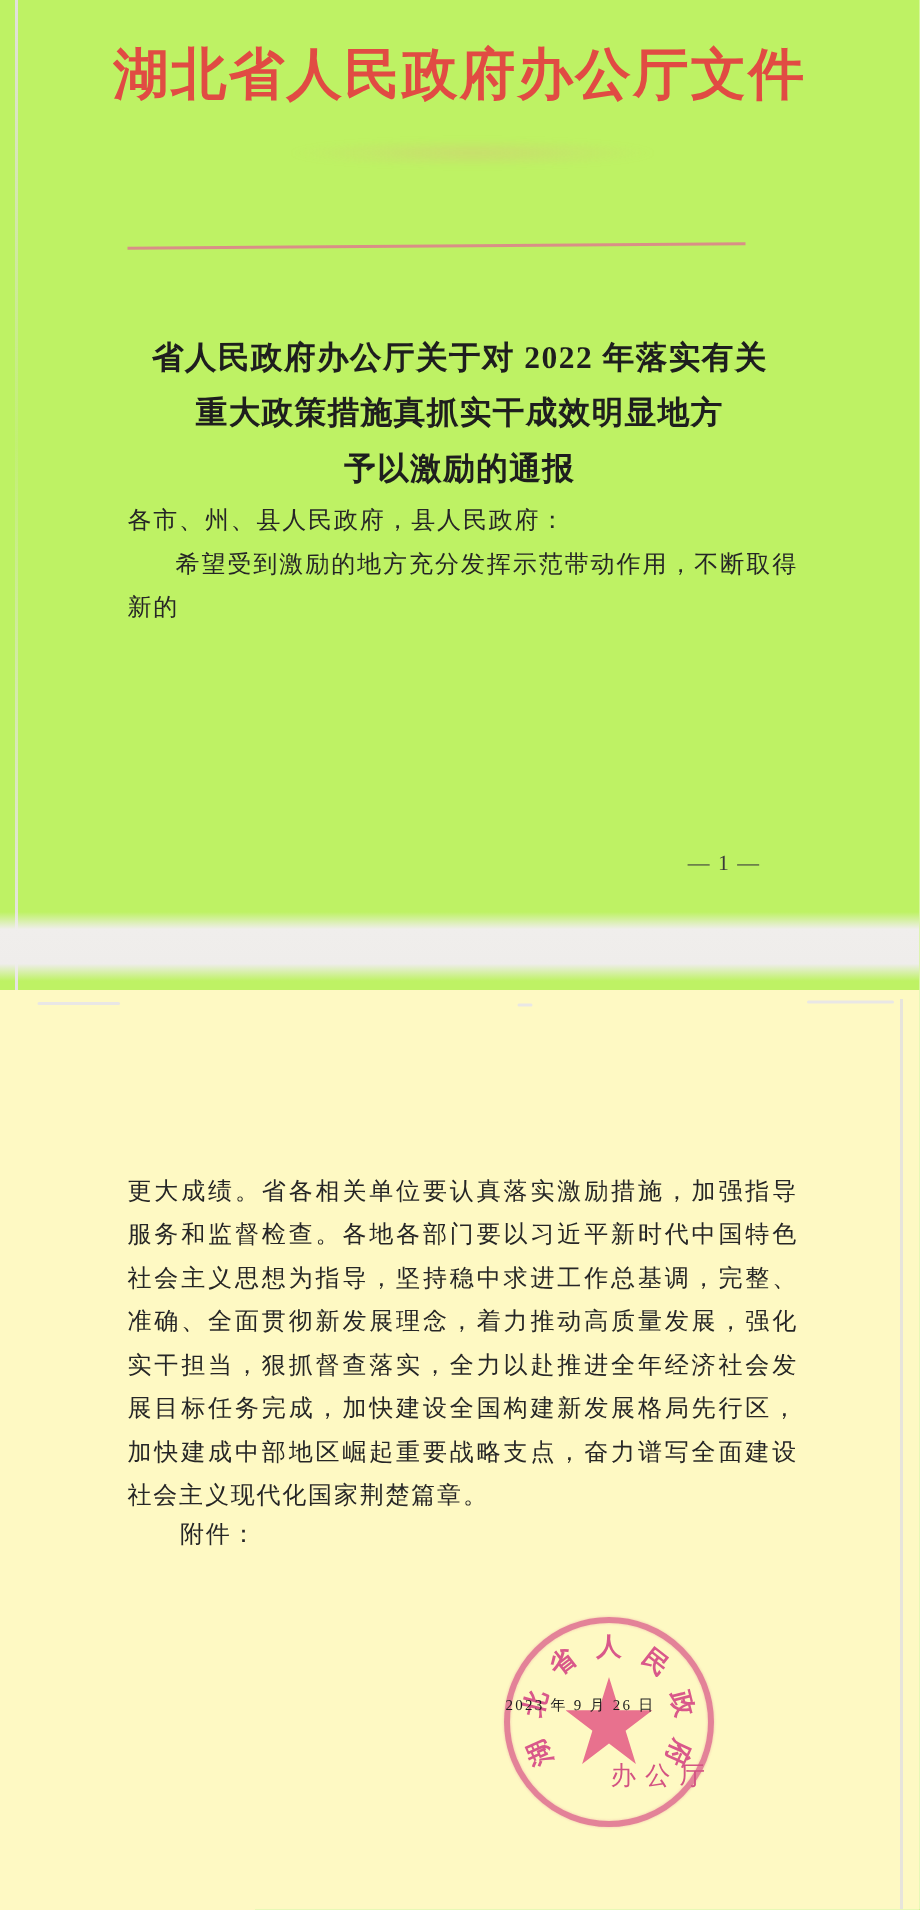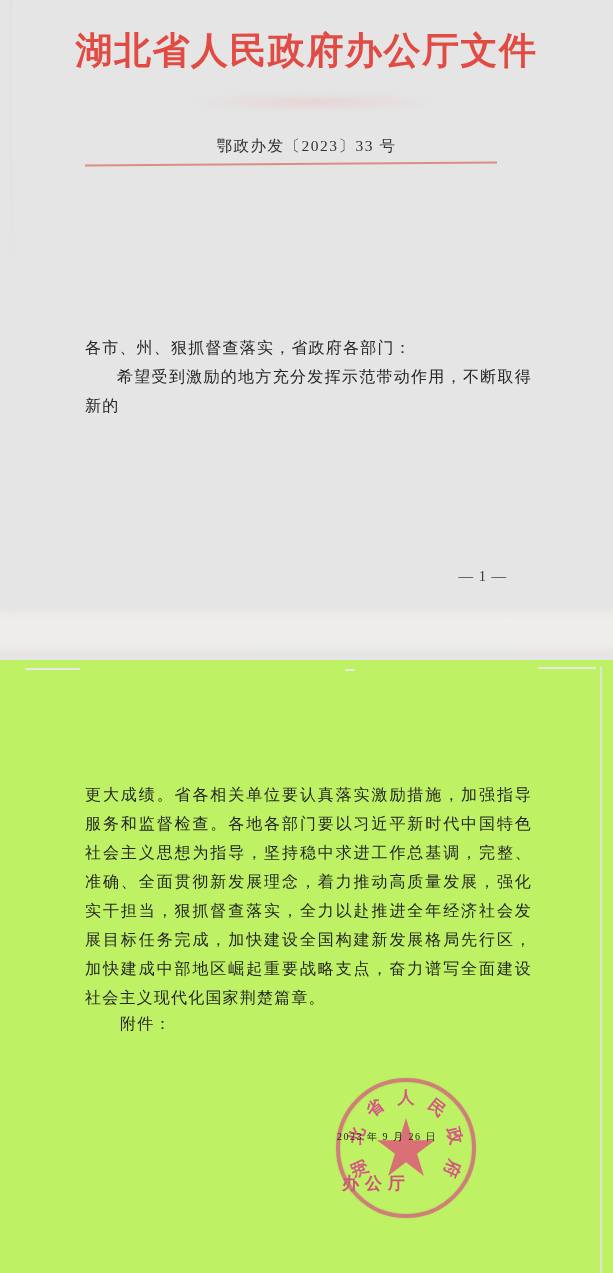--- a/index.html
+++ b/index.html
@@ -5,21 +5,21 @@
   html,body{margin:0;padding:0;}
   body{
     width:613px;height:1273px;position:relative;background:#ffffff;
     font-family:"Liberation Serif","DejaVu Serif",serif;
     color:#262626;overflow:hidden;
   }
 
   
   .page1{
     position:absolute;left:0;top:0;width:613px;height:660px;
-    background:#e5e5e5;
+    background:#bef264;
   }
   .page1-left-edge{
     position:absolute;left:10px;top:0;width:1.5px;height:660px;
     background:linear-gradient(#e2e0de, rgba(226,224,222,0.12) 45%, #e6e4e2 95%);
   }
   .page1-bottom-band{
     position:absolute;left:0;top:608px;width:613px;height:46px;
     background:linear-gradient(180deg, rgba(240,238,236,0) 0%, #f0eeec 25%, #efedeb 75%, rgba(240,238,236,0) 100%);
   }
   .red-header{
@@ -53,21 +53,21 @@
   .body1 p{margin:0;}
   .body1 p.indent{text-indent:2em;}
   .page-number{
     position:absolute;top:568px;right:106px;
     font-size:14.5px;letter-spacing:1px;color:#3a3a3a;
   }
 
   
   .page2{
     position:absolute;left:0;top:660px;width:613px;height:613px;
-    background:#bef264;
+    background:#fef9c3;
   }
   .page2-right-edge{
     position:absolute;right:11px;top:6px;width:2px;height:607px;
     background:#e3e1df;opacity:.85;
   }
   .edge-dash{position:absolute;height:2px;background:#e9e7e5;border-radius:1px;}
   .dash-a{left:25px;top:8px;width:55px;}
   .dash-b{left:345px;top:9px;width:10px;}
   .dash-c{left:538px;top:7px;width:58px;}
   .body2{position:absolute;left:85px;top:120px;width:447px;}
@@ -95,47 +95,51 @@
     background:rgba(224,70,125,0.82);
     clip-path:polygon(50% 0%, 61.8% 38.2%, 100% 38.2%, 69.1% 61.8%, 80.9% 100%, 50% 76.4%, 19.1% 100%, 30.9% 61.8%, 0% 38.2%, 38.2% 38.2%);
   }
   .seal-arc{position:absolute;left:0;top:0;width:140px;height:140px;}
   .seal-arc-char{
     position:absolute;left:50%;top:50%;width:20px;height:62px;
     margin-left:-10px;margin-top:-62px;transform-origin:50% 62px;
     text-align:center;font-size:17px;font-weight:bold;color:#d64b86;
   }
   .seal-bottom{
-    position:absolute;left:0;top:94px;width:140px;text-align:left;
-    font-size:17px;font-weight:bold;letter-spacing:6px;text-indent:6px;
+    position:absolute;left:0;top:94px;width:140px;text-align:right;
+    font-size:17px;font-weight:normal;letter-spacing:6px;text-indent:6px;
     color:#d0457d;
   }
   .issue-date{
     position:absolute;left:337px;top:470px;z-index:3;
     font-size:10px;letter-spacing:1.5px;color:#1d1d1d;
   }
 </style>
 </head>
 <body>
 
 <div class="page1">
   <div class="page1-left-edge"></div>
 
   <div class="red-header">
     <span style="color:#e14b43;">湖北省人民政府办公厅文件</span>
   </div>
   <div class="header-ghost"></div>
 
-  <div class="doc-number">鄂政办发〔2023〕33 号</div>
 
   <div class="red-rule"></div>
 
+  <div class="doc-title">
+    <div>省人民政府办公厅关于对 2022 年落实有关</div>
+    <div>重大政策措施真抓实干成效明显地方</div>
+    <div>予以激励的通报</div>
+  </div>
 
   <div class="body1 body-text">
-    <p>各市、州、狠抓督查落实，省政府各部门：</p>
+    <p>各市、州、县人民政府，县人民政府：</p>
     <p class="indent">希望受到激励的地方充分发挥示范带动作用，不断取得新的</p>
   </div>
 
   <div class="page-number">— 1 —</div>
 
   <div class="page1-bottom-band"></div>
 </div>
 
 <div class="page2">
   <div class="page2-right-edge"></div>

